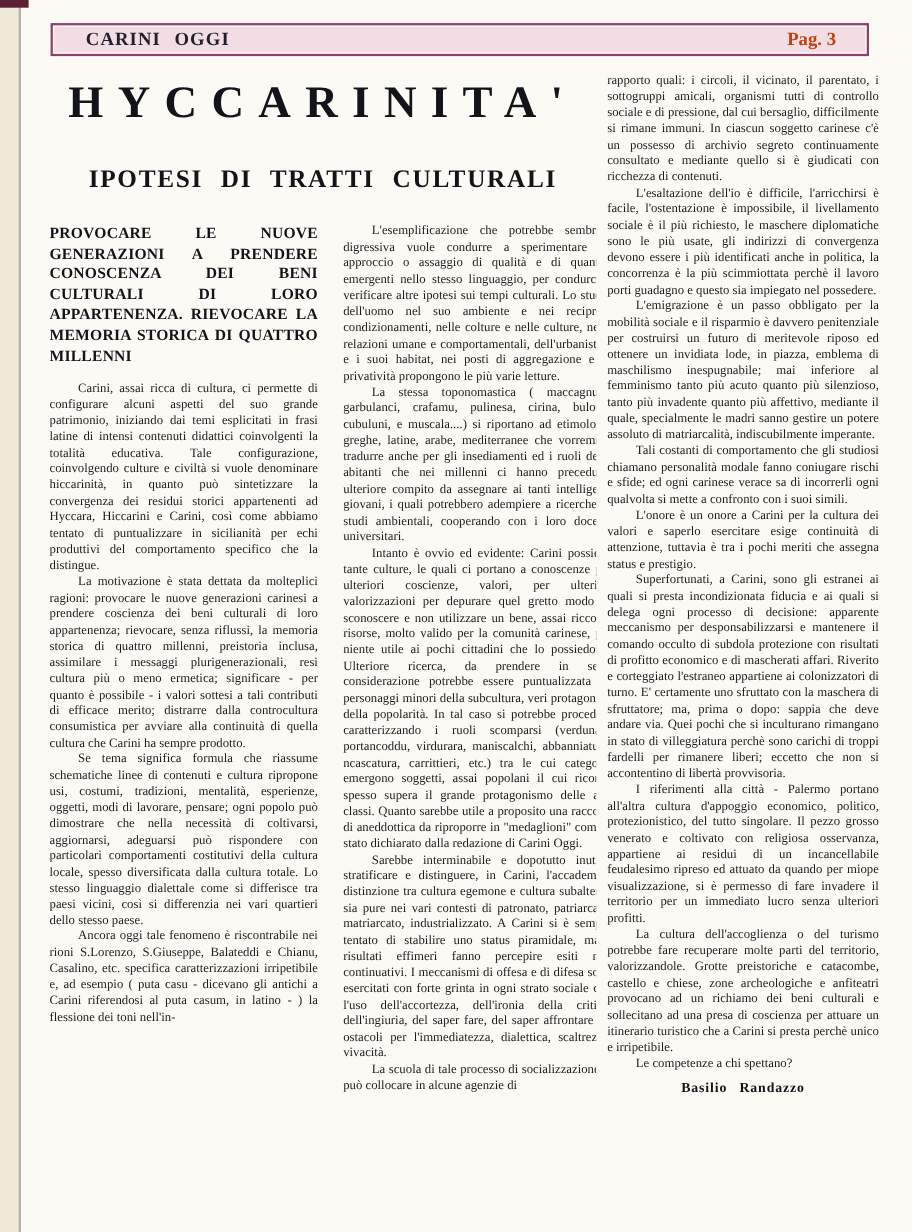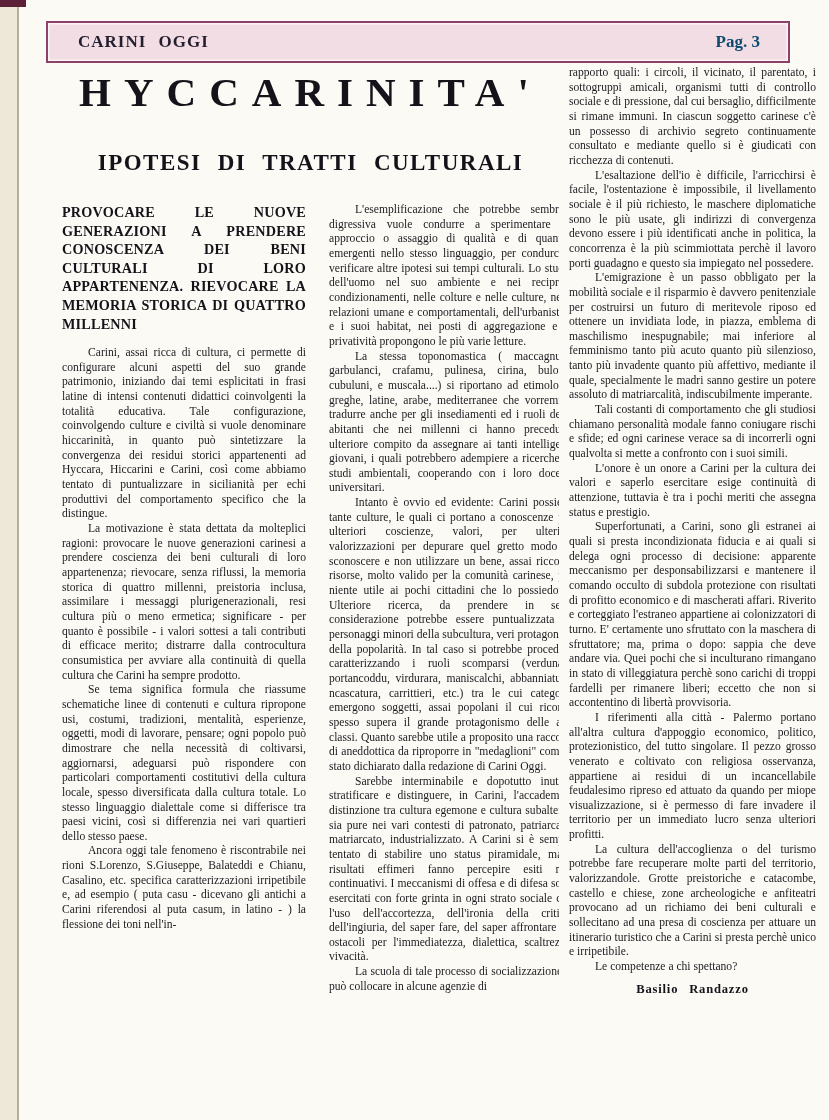--- a/index.html
+++ b/index.html
@@ -7,29 +7,29 @@
     width:829px;height:1120px;overflow:hidden;position:relative;
     background:#f4f0e6;color:#1d1a20;
     font-family:"Liberation Serif", serif;
     -webkit-font-smoothing:antialiased;
   }
   .paper{position:absolute;left:19px;top:0;width:810px;height:1120px;background:#fcfaf4;}
   .scan-edge{position:absolute;left:0;top:0;width:17px;height:1120px;background:#eee8d9;border-right:2px solid #b3af9f;}
   .corner-artifact{position:absolute;left:0;top:0;width:26px;height:7px;background:#5c2136;}
 
   .masthead{
-    position:absolute;left:46px;top:21px;width:744px;height:42px;box-sizing:border-box;
+    position:absolute;left:46px;top:21px;width:744px;height:30px;box-sizing:border-box;
     background:#f2dde5;border:2px solid #8c4168;box-shadow:inset 0 0 0 1.5px #fbf4f6;
     display:flex;align-items:center;justify-content:space-between;
     padding:0 28px 0 30px;
   }
   .masthead .name{font-weight:bold;font-size:17px;letter-spacing:1px;word-spacing:7px;color:#241f2e;}
-  .masthead .pagenum{font-weight:bold;font-size:17px;color:#0c4a6e;margin-left:16px;}
+  .masthead .pagenum{font-weight:bold;font-size:17px;color:#c2410c;margin-left:16px;}
 
-  .content{position:absolute;left:62px;top:58px;width:754px;height:1062px;display:flex;gap:10px;overflow:hidden;}
+  .content{position:absolute;left:45px;top:58px;width:754px;height:1062px;display:flex;gap:10px;overflow:hidden;}
   .main-left{width:497px;flex:0 0 497px;}
   .col3{width:247px;flex:0 0 247px;padding-top:8px;box-sizing:border-box;}
 
   h1.article-title{
     margin:10px 0 0 0;text-align:center;font-size:41px;font-weight:bold;
     letter-spacing:13px;color:#15131a;white-space:nowrap;
   }
   h2.article-subtitle{
     margin:34px 0 0 0;text-align:center;font-size:23px;font-weight:bold;
     letter-spacing:1.5px;word-spacing:9px;color:#15131a;white-space:nowrap;

